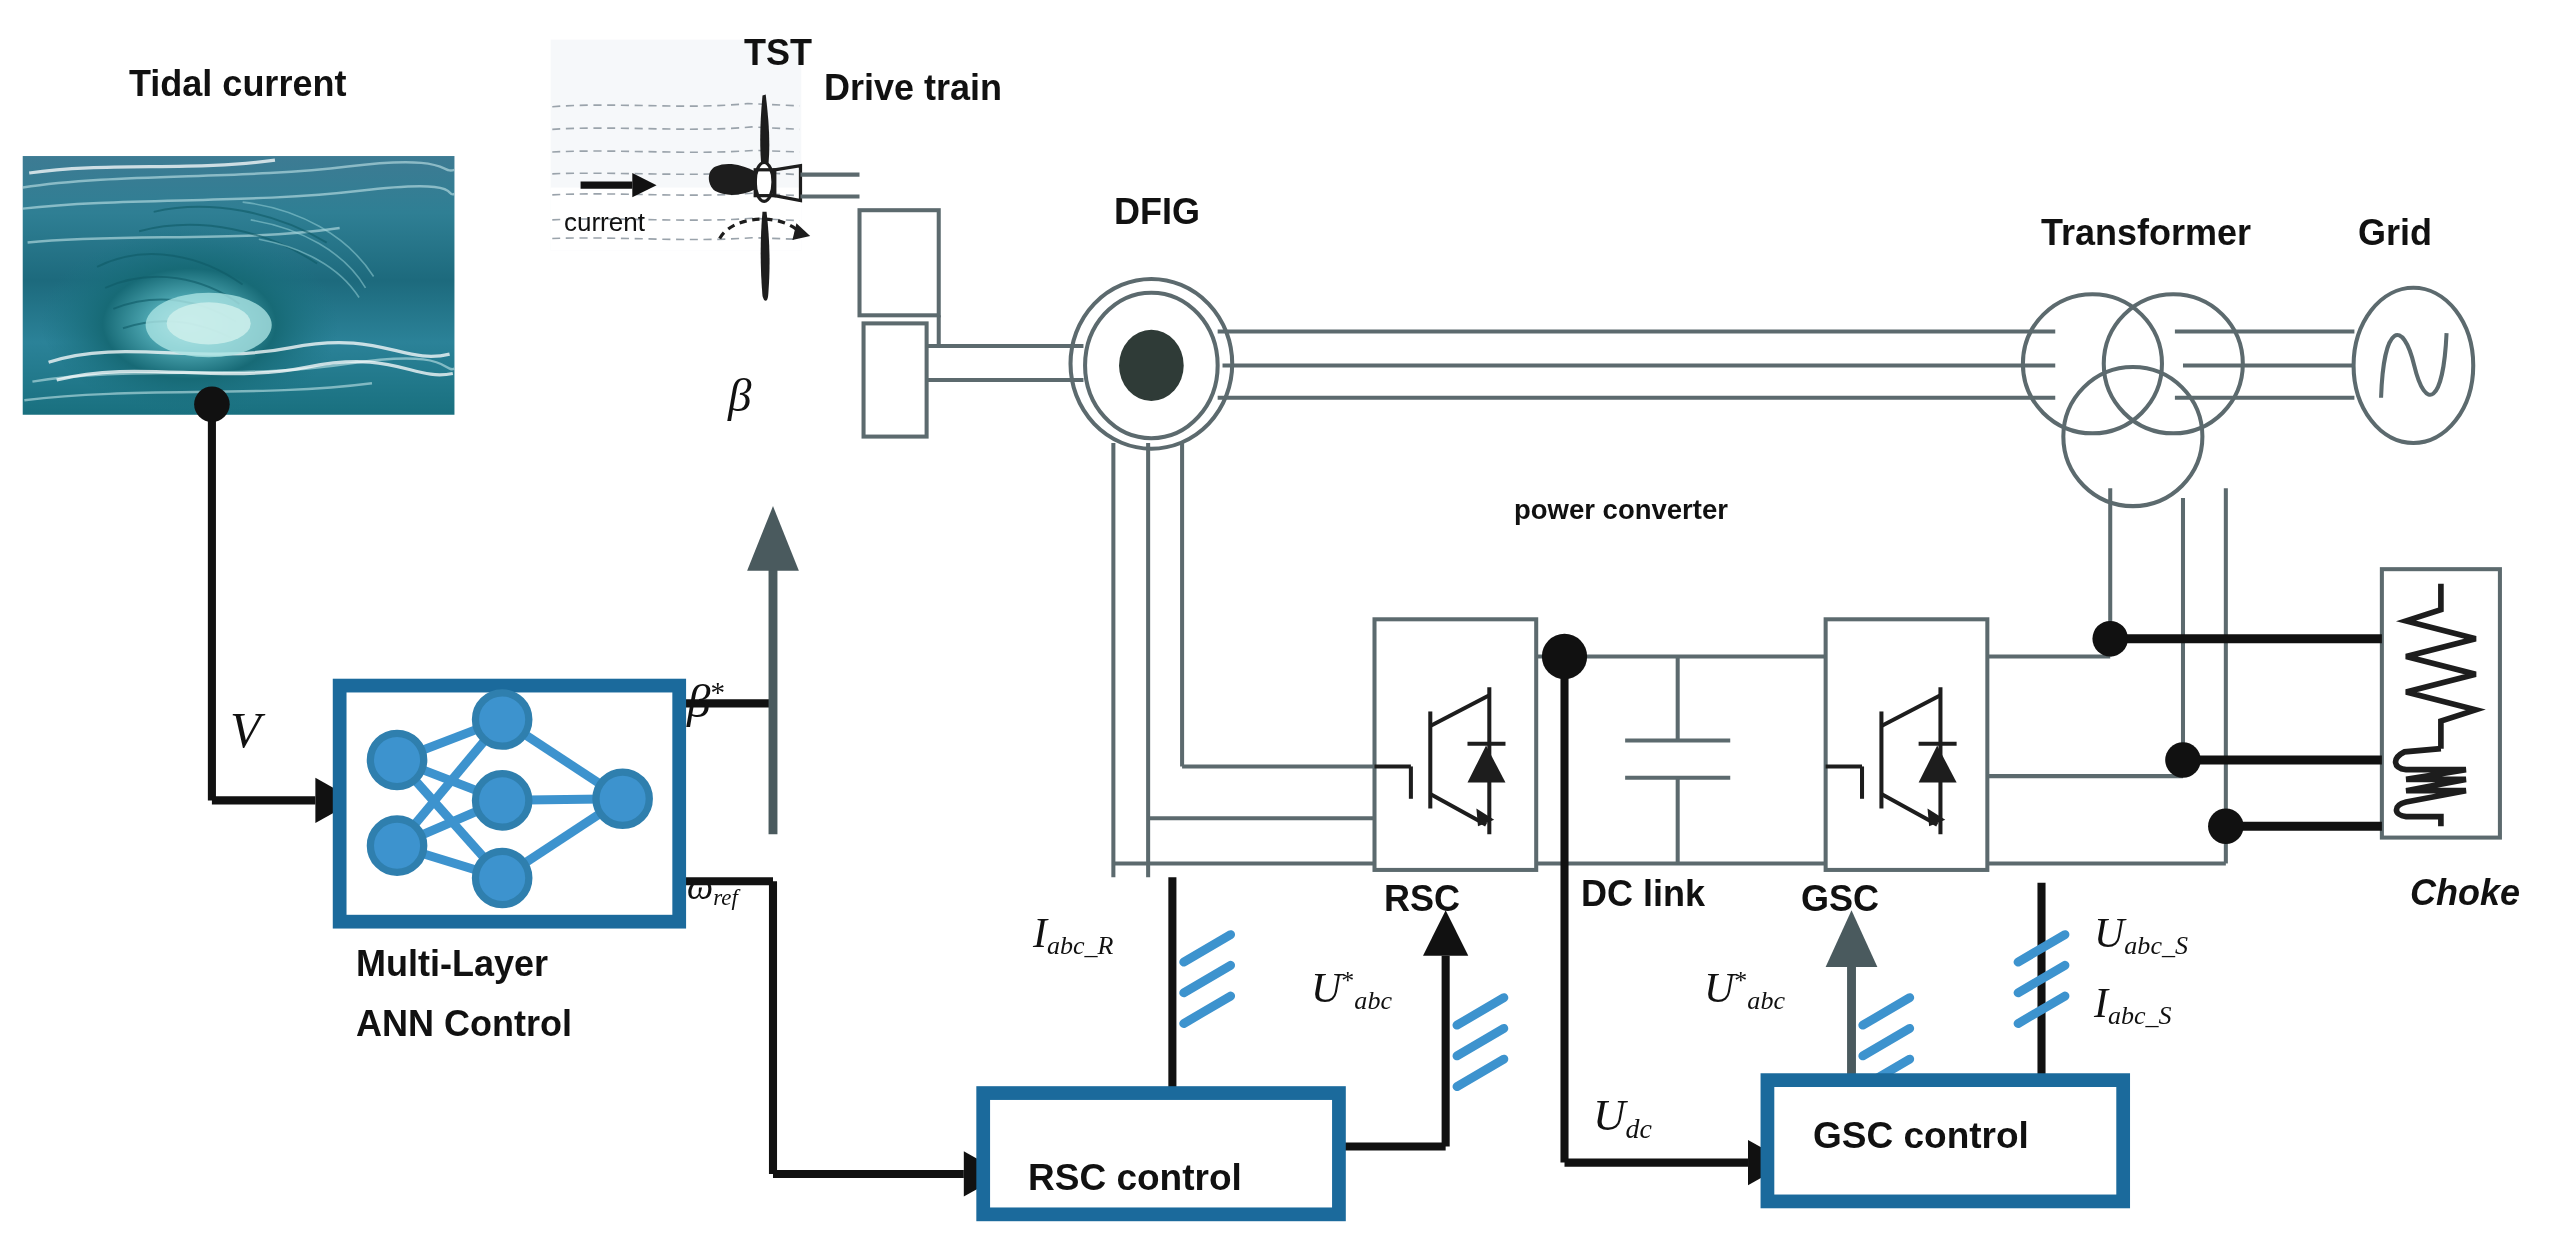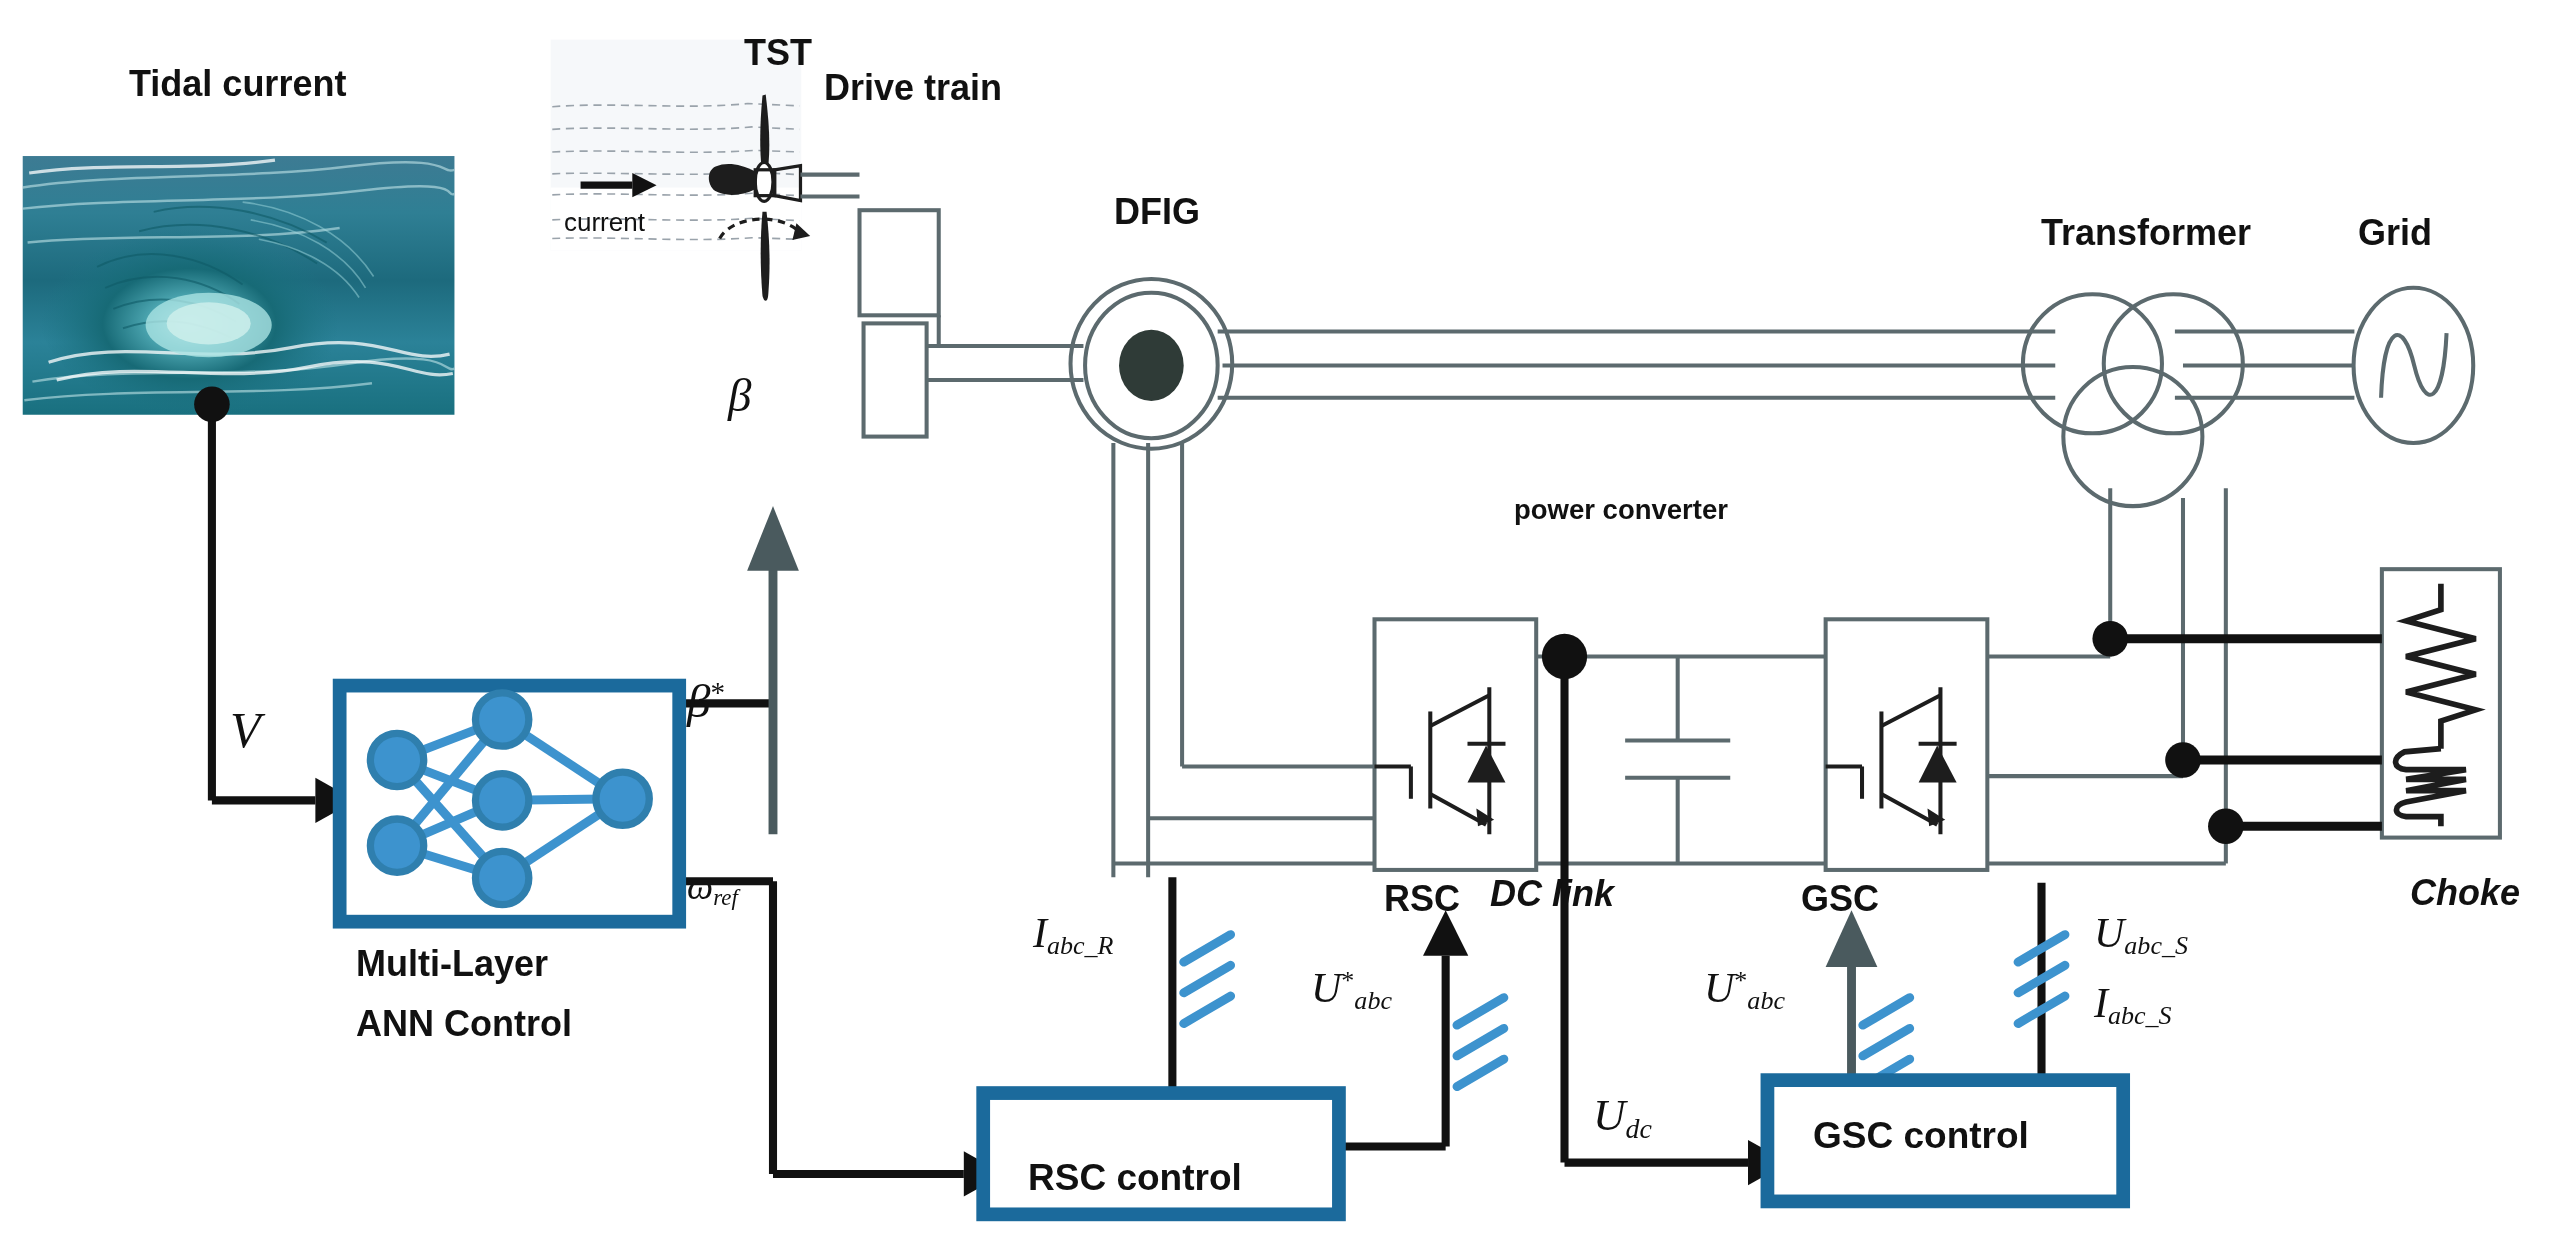--- a/index.html
+++ b/index.html
@@ -310,21 +310,21 @@
   </svg>
 
   <div class="lbl ttl" style="left:129px;top:66px;">Tidal current</div>
   <div class="lbl ttl" style="left:744px;top:11.3px;margin-top:24px;">TST</div>
   <div class="lbl" style="left:564px;top:209px;font-size:26px;font-weight:normal;">current</div>
   <div class="lbl ttl" style="left:824px;top:70px;">Drive train</div>
   <div class="lbl ttl" style="left:1114px;top:194px;">DFIG</div>
   <div class="lbl ttl" style="left:2041px;top:215px;">Transformer</div>
   <div class="lbl ttl" style="left:2358px;top:215px;">Grid</div>
   <div class="lbl ttl-sm" style="left:1514px;top:496px;font-weight:bold;">power converter</div>
-  <div class="lbl ttl" style="left:1490px;top:876px;font-style:italic;">DC link</div>
+  <div class="lbl ttl" style="left:1581px;top:876px;">DC link</div>
   <div class="lbl ttl" style="left:2410px;top:875px;font-style:italic;">Choke</div>
   <div class="lbl ttl" style="left:1384px;top:881px;">RSC</div>
   <div class="lbl ttl" style="left:1801px;top:881px;">GSC</div>
 
   <div class="lbl ttl" style="left:356px;top:946px;">Multi-Layer</div>
   <div class="lbl ttl" style="left:356px;top:1006px;">ANN Control</div>
 
   <div class="lbl" style="left:1028px;top:1130px;font-size:37px;margin-top:29px;">RSC control</div>
   <div class="lbl" style="left:1813px;top:1117px;font-size:37px;">GSC control</div>
 

